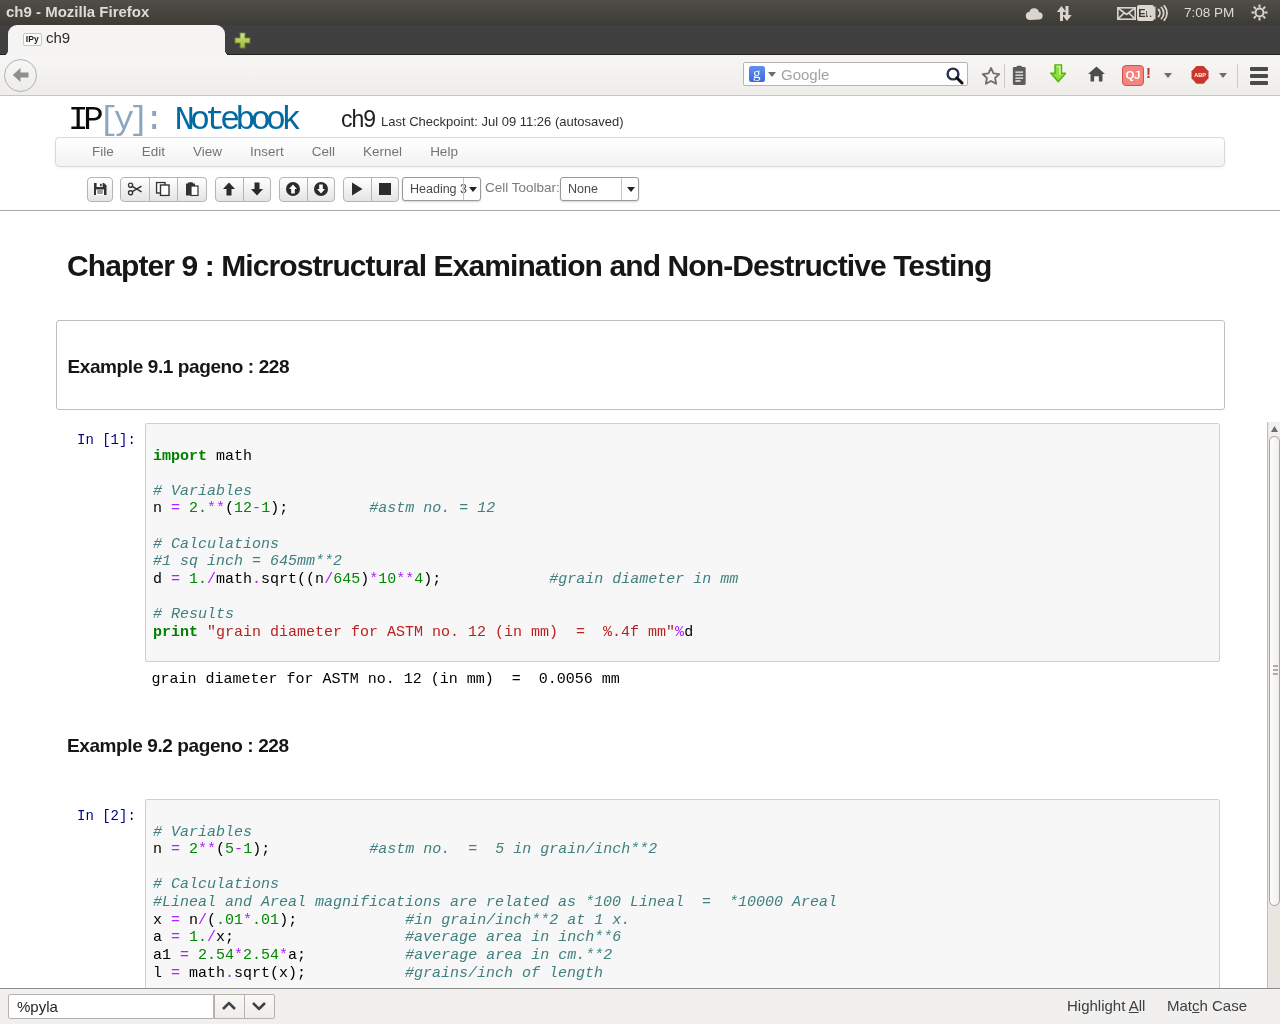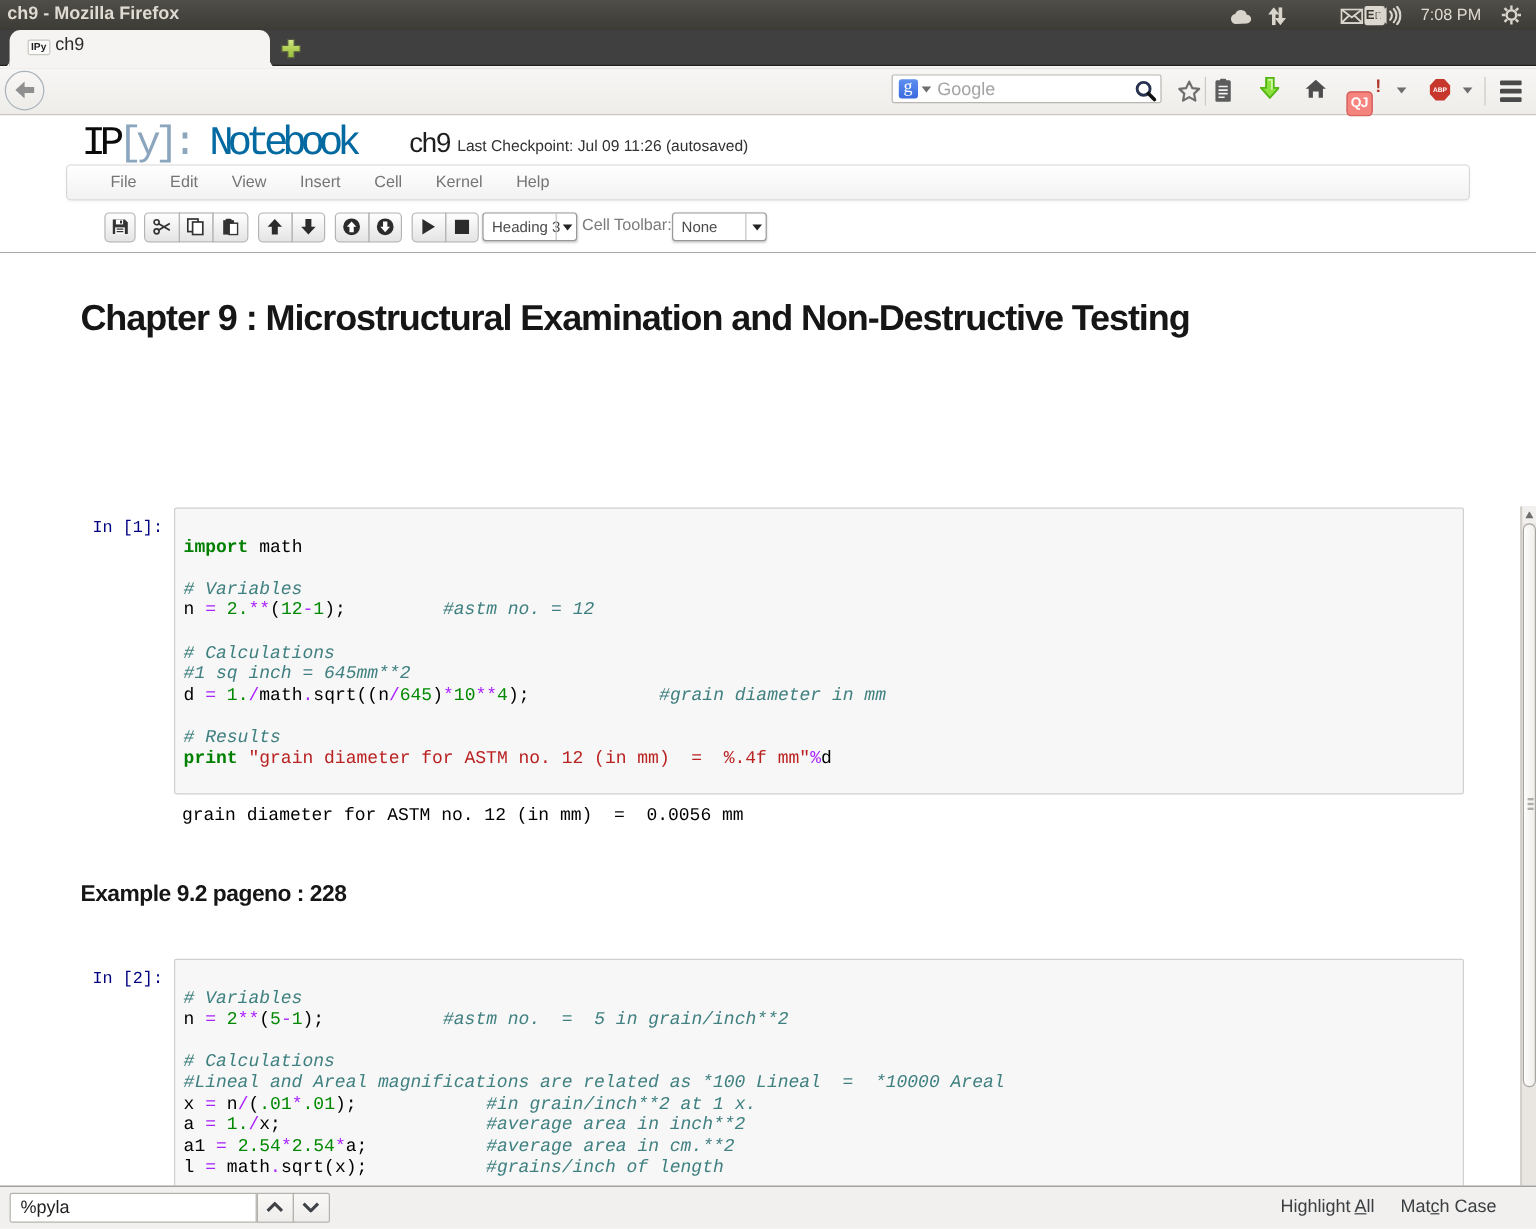--- a/index.html
+++ b/index.html
@@ -38,21 +38,21 @@
   border:1px solid #b8b5b0; border-radius:2px; }
 #gicon { position:absolute; left:5px; top:3px; width:15.5px; height:15.5px; border-radius:2.5px;
   background:linear-gradient(#5e8ff0,#3a6ade); color:#fff; font-family:"Liberation Serif",serif;
   font-size:15px; text-align:center; line-height:15px; }
 #gtext { position:absolute; left:37px; top:3px; font-size:15px; color:#a3a3a3; line-height:17px; }
 .caret { width:0; height:0; border-left:4.5px solid transparent; border-right:4.5px solid transparent;
   border-top:5.5px solid #6d6d6d; position:absolute; }
 .vsep { position:absolute; top:7px; width:1px; height:24px; background:#cdc9c4; }
 .hline { position:absolute; left:0; width:18.5px; height:4px; background:#4a4a4a; border-radius:1px; }
 .navicon { position:absolute; }
-#qj { position:absolute; left:1122px; top:19px; width:21.5px; height:21px; background:#f5837e;
+#qj { position:absolute; left:1122px; top:8px; width:21.5px; height:21px; background:#f5837e;
   border:1.5px solid #d0524b; border-radius:4px; color:#fff; font-weight:bold; font-size:11.5px;
   text-align:center; line-height:18px; letter-spacing:-0.5px;}
 #qjex { position:absolute; left:1146px; top:7px; color:#b03a30; font-weight:bold; font-size:15px; }
 
 #nbheader { position:absolute; left:0; top:97px; width:1280px; height:113px; background:#fff; }
 #logo { position:absolute; left:68px; top:4.2px; font-family:"Liberation Mono",monospace;
   font-size:34px; letter-spacing:-5.2px; color:#0a0a0a; line-height:38.5px; }
 #logo .y { color:#8ca6be; }
 #logo .nb { color:#0369a1; }
 #nbname { position:absolute; left:341px; top:8.6px; font-size:23px; color:#1e1e1e; line-height:26px; letter-spacing:-1px; }
@@ -314,20 +314,23 @@
     <div class="sel" style="left:560px;width:79px">
         <span class="txt">None</span>
         <span class="dd"></span>
       </div>
   </div>
 </div>
 <div id="divider"></div>
 
 <div id="content">
   <div id="h1">Chapter 9 : Microstructural Examination and Non-Destructive Testing</div>
+  <div class="hcell">
+      <div class="h3" id="h3a">Example 9.1 pageno : 228</div>
+    </div>
   <div class="prompt" style="left:77px; top:221px;">In&nbsp;[1]:</div>
   <div class="inparea" style="top:212px; height:239px;">
 <pre class="code"><span class="k">import</span> math
 
 <span class="c"># Variables</span>
 n <span class="o">=</span> <span class="n">2.</span><span class="o">**</span>(<span class="n">12</span><span class="o">-</span><span class="n">1</span>);         <span class="c">#astm no. = 12</span>
 
 <span class="c"># Calculations</span>
 <span class="c">#1 sq inch = 645mm**2</span>
 d <span class="o">=</span> <span class="n">1.</span><span class="o">/</span>math<span class="o">.</span>sqrt((n<span class="o">/</span><span class="n">645</span>)<span class="o">*</span><span class="n">10</span><span class="o">**</span><span class="n">4</span>);            <span class="c">#grain diameter in mm</span>
@@ -338,21 +341,21 @@
   <pre class="out">grain diameter for ASTM no. 12 (in mm)  =  0.0056 mm</pre>
   <div class="h3" id="h3b">Example 9.2 pageno : 228</div>
   <div class="prompt" style="left:77px; top:597px;">In&nbsp;[2]:</div>
   <div class="inparea" style="top:588px; height:200px;">
 <pre class="code"><span class="c"># Variables</span>
 n <span class="o">=</span> <span class="n">2</span><span class="o">**</span>(<span class="n">5</span><span class="o">-</span><span class="n">1</span>);           <span class="c">#astm no.  =  5 in grain/inch**2</span>
 
 <span class="c"># Calculations</span>
 <span class="c">#Lineal and Areal magnifications are related as *100 Lineal  =  *10000 Areal</span>
 x <span class="o">=</span> n<span class="o">/</span>(<span class="n">.01</span><span class="o">*</span><span class="n">.01</span>);            <span class="c">#in grain/inch**2 at 1 x.</span>
-a <span class="o">=</span> <span class="n">1.</span><span class="o">/</span>x;                   <span class="c">#average area in inch**2</span>
+a <span class="o">=</span> <span class="n">1.</span><span class="o">/</span>x;                   <span class="c">#average area in inch**6</span>
 a1 <span class="o">=</span> <span class="n">2.54</span><span class="o">*</span><span class="n">2.54</span><span class="o">*</span>a;           <span class="c">#average area in cm.**2</span>
 l <span class="o">=</span> math<span class="o">.</span>sqrt(x);           <span class="c">#grains/inch of length</span></pre>
   </div>
   <div id="sbar">
     <div class="stepper" style="top:0">
       <svg style="position:absolute;left:2.5px;top:4px" width="7" height="6" viewBox="0 0 7 6">
           <path d="M3.5 0 L7 6 H0 z" fill="#6e6e6e"></path>
         </svg>
     </div>
     <div id="sthumb">

